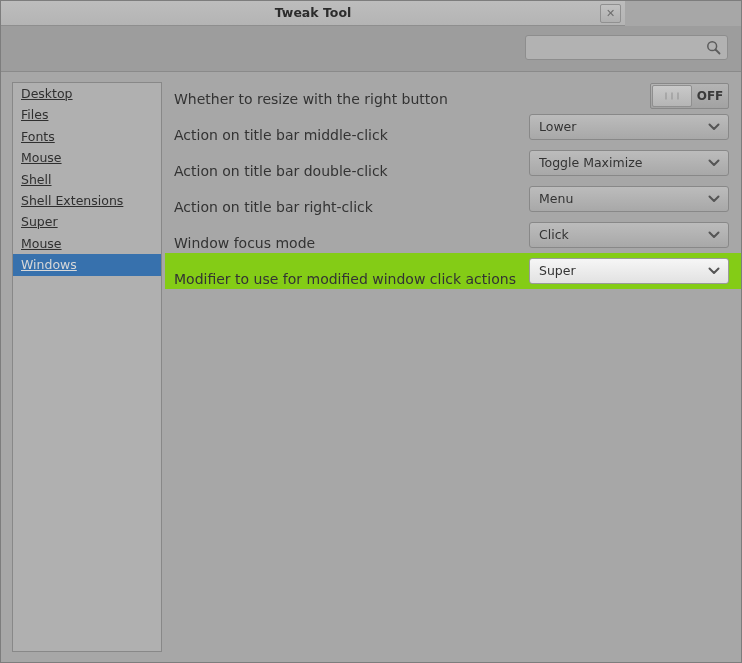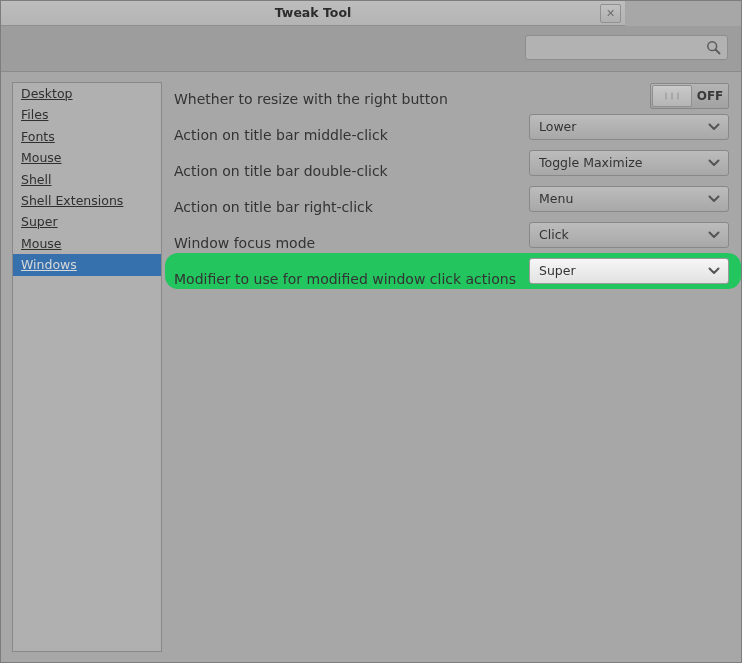--- a/index.html
+++ b/index.html
@@ -145,22 +145,21 @@
     height: 589px;
     background: #a7a7a7;
     overflow: hidden;
   }
   .setting-row {
     position: relative;
     height: 36px;
     box-sizing: border-box;
   }
   .setting-row.highlighted {
-    background: #22c55e;
-    border-radius: 13px;
+    background: #84cc16;
   }
   .row-label {
     position: absolute;
     left: 9px;
     top: 0;
     height: 36px;
     line-height: 36px;
     font-size: 14px;
     color: #333333;
     white-space: nowrap;

